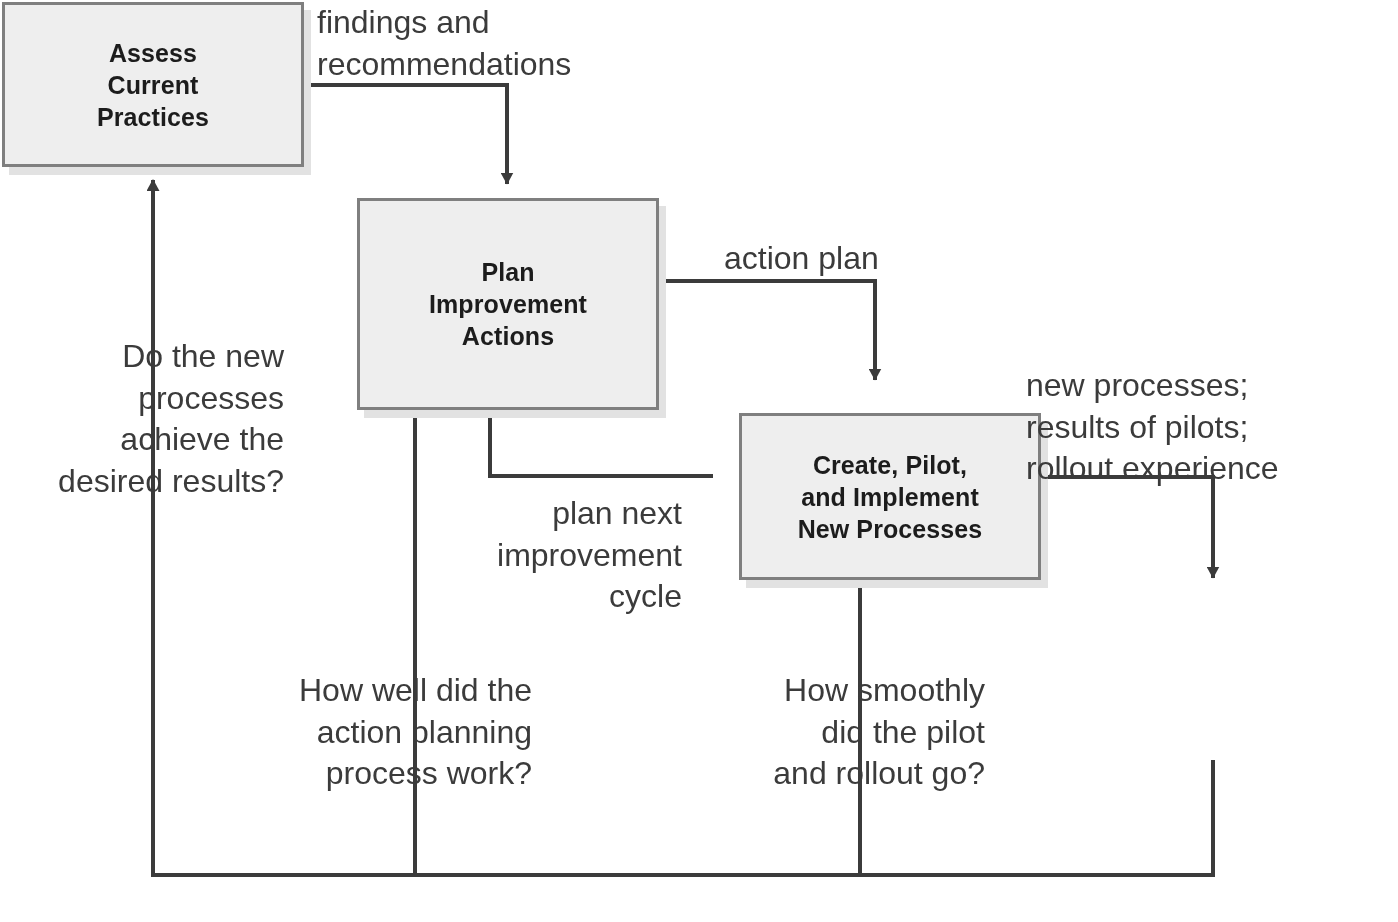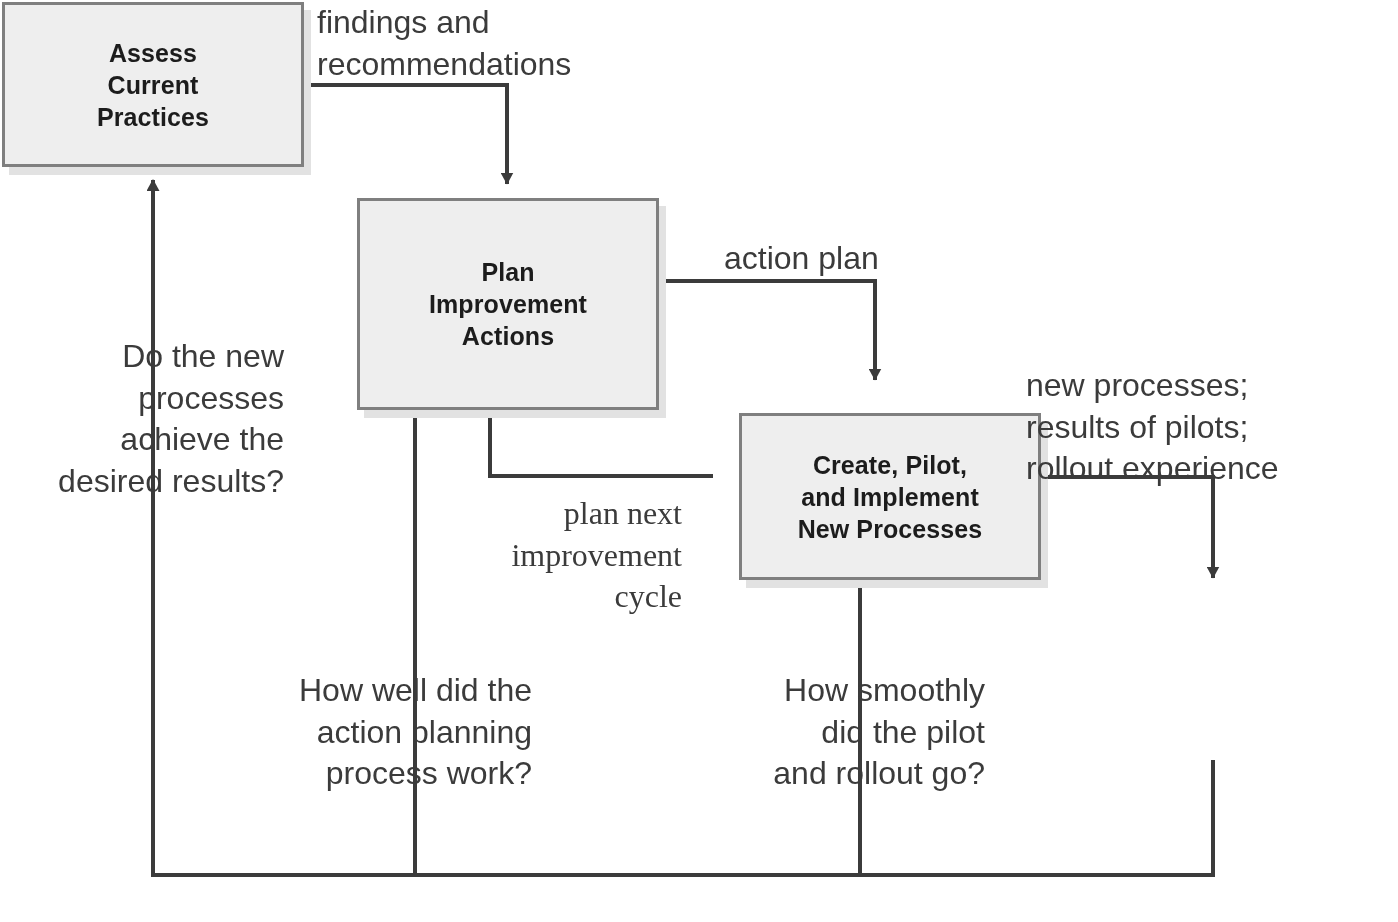--- a/index.html
+++ b/index.html
@@ -113,21 +113,21 @@
 
   <div class="edge-label al-left" style="left:1026px; top:352px; width:290px;margin-top:13px;">new processes;
 results of pilots;
 rollout experience</div>
 
   <div class="edge-label al-center" style="left:30px; top:336px; width:254px;">Do the new
 processes
 achieve the
 desired results?</div>
 
-  <div class="edge-label al-right" style="left:452px; top:493px; width:230px;font-family:Liberation Serif, serif;">plan next
+  <div class="edge-label al-right" style="left:452px; top:493px; width:230px;">plan next
 improvement
 cycle</div>
 
   <div class="edge-label al-center" style="left:276px; top:670px; width:256px;">How well did the
 action planning
 process work?</div>
 
   <div class="edge-label al-center" style="left:735px; top:670px; width:250px;">How smoothly
 did the pilot
 and rollout go?</div>

